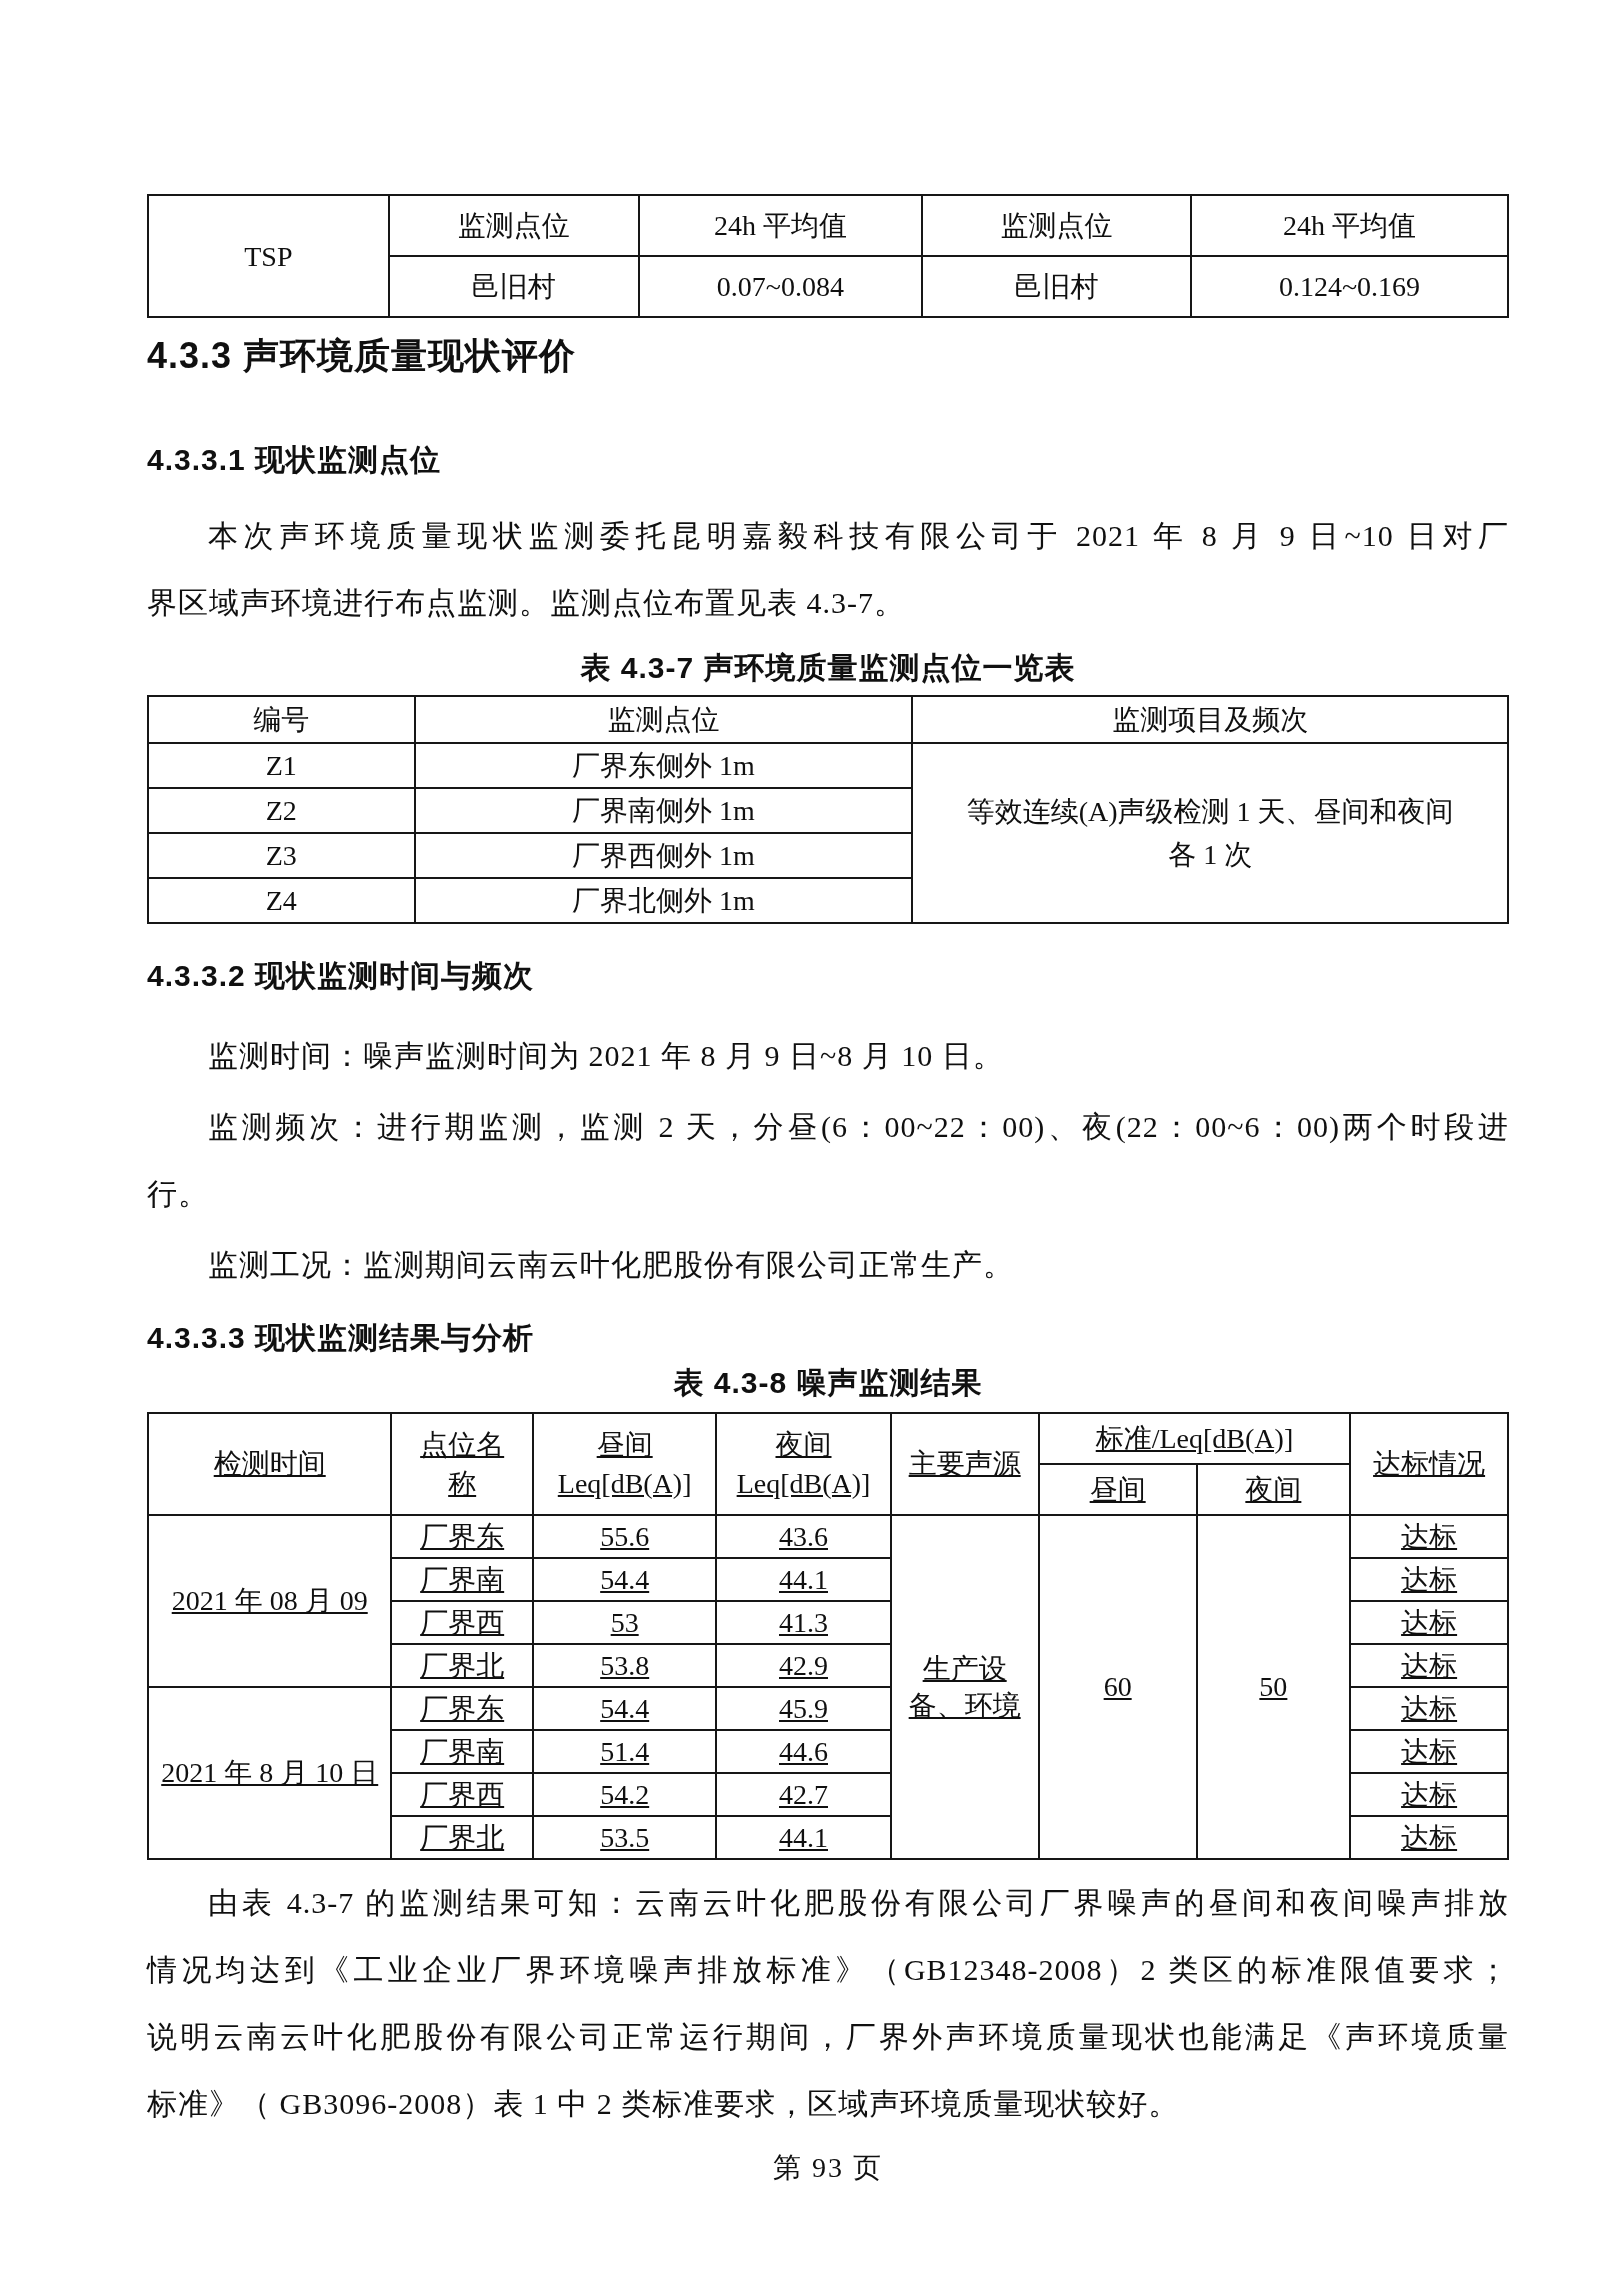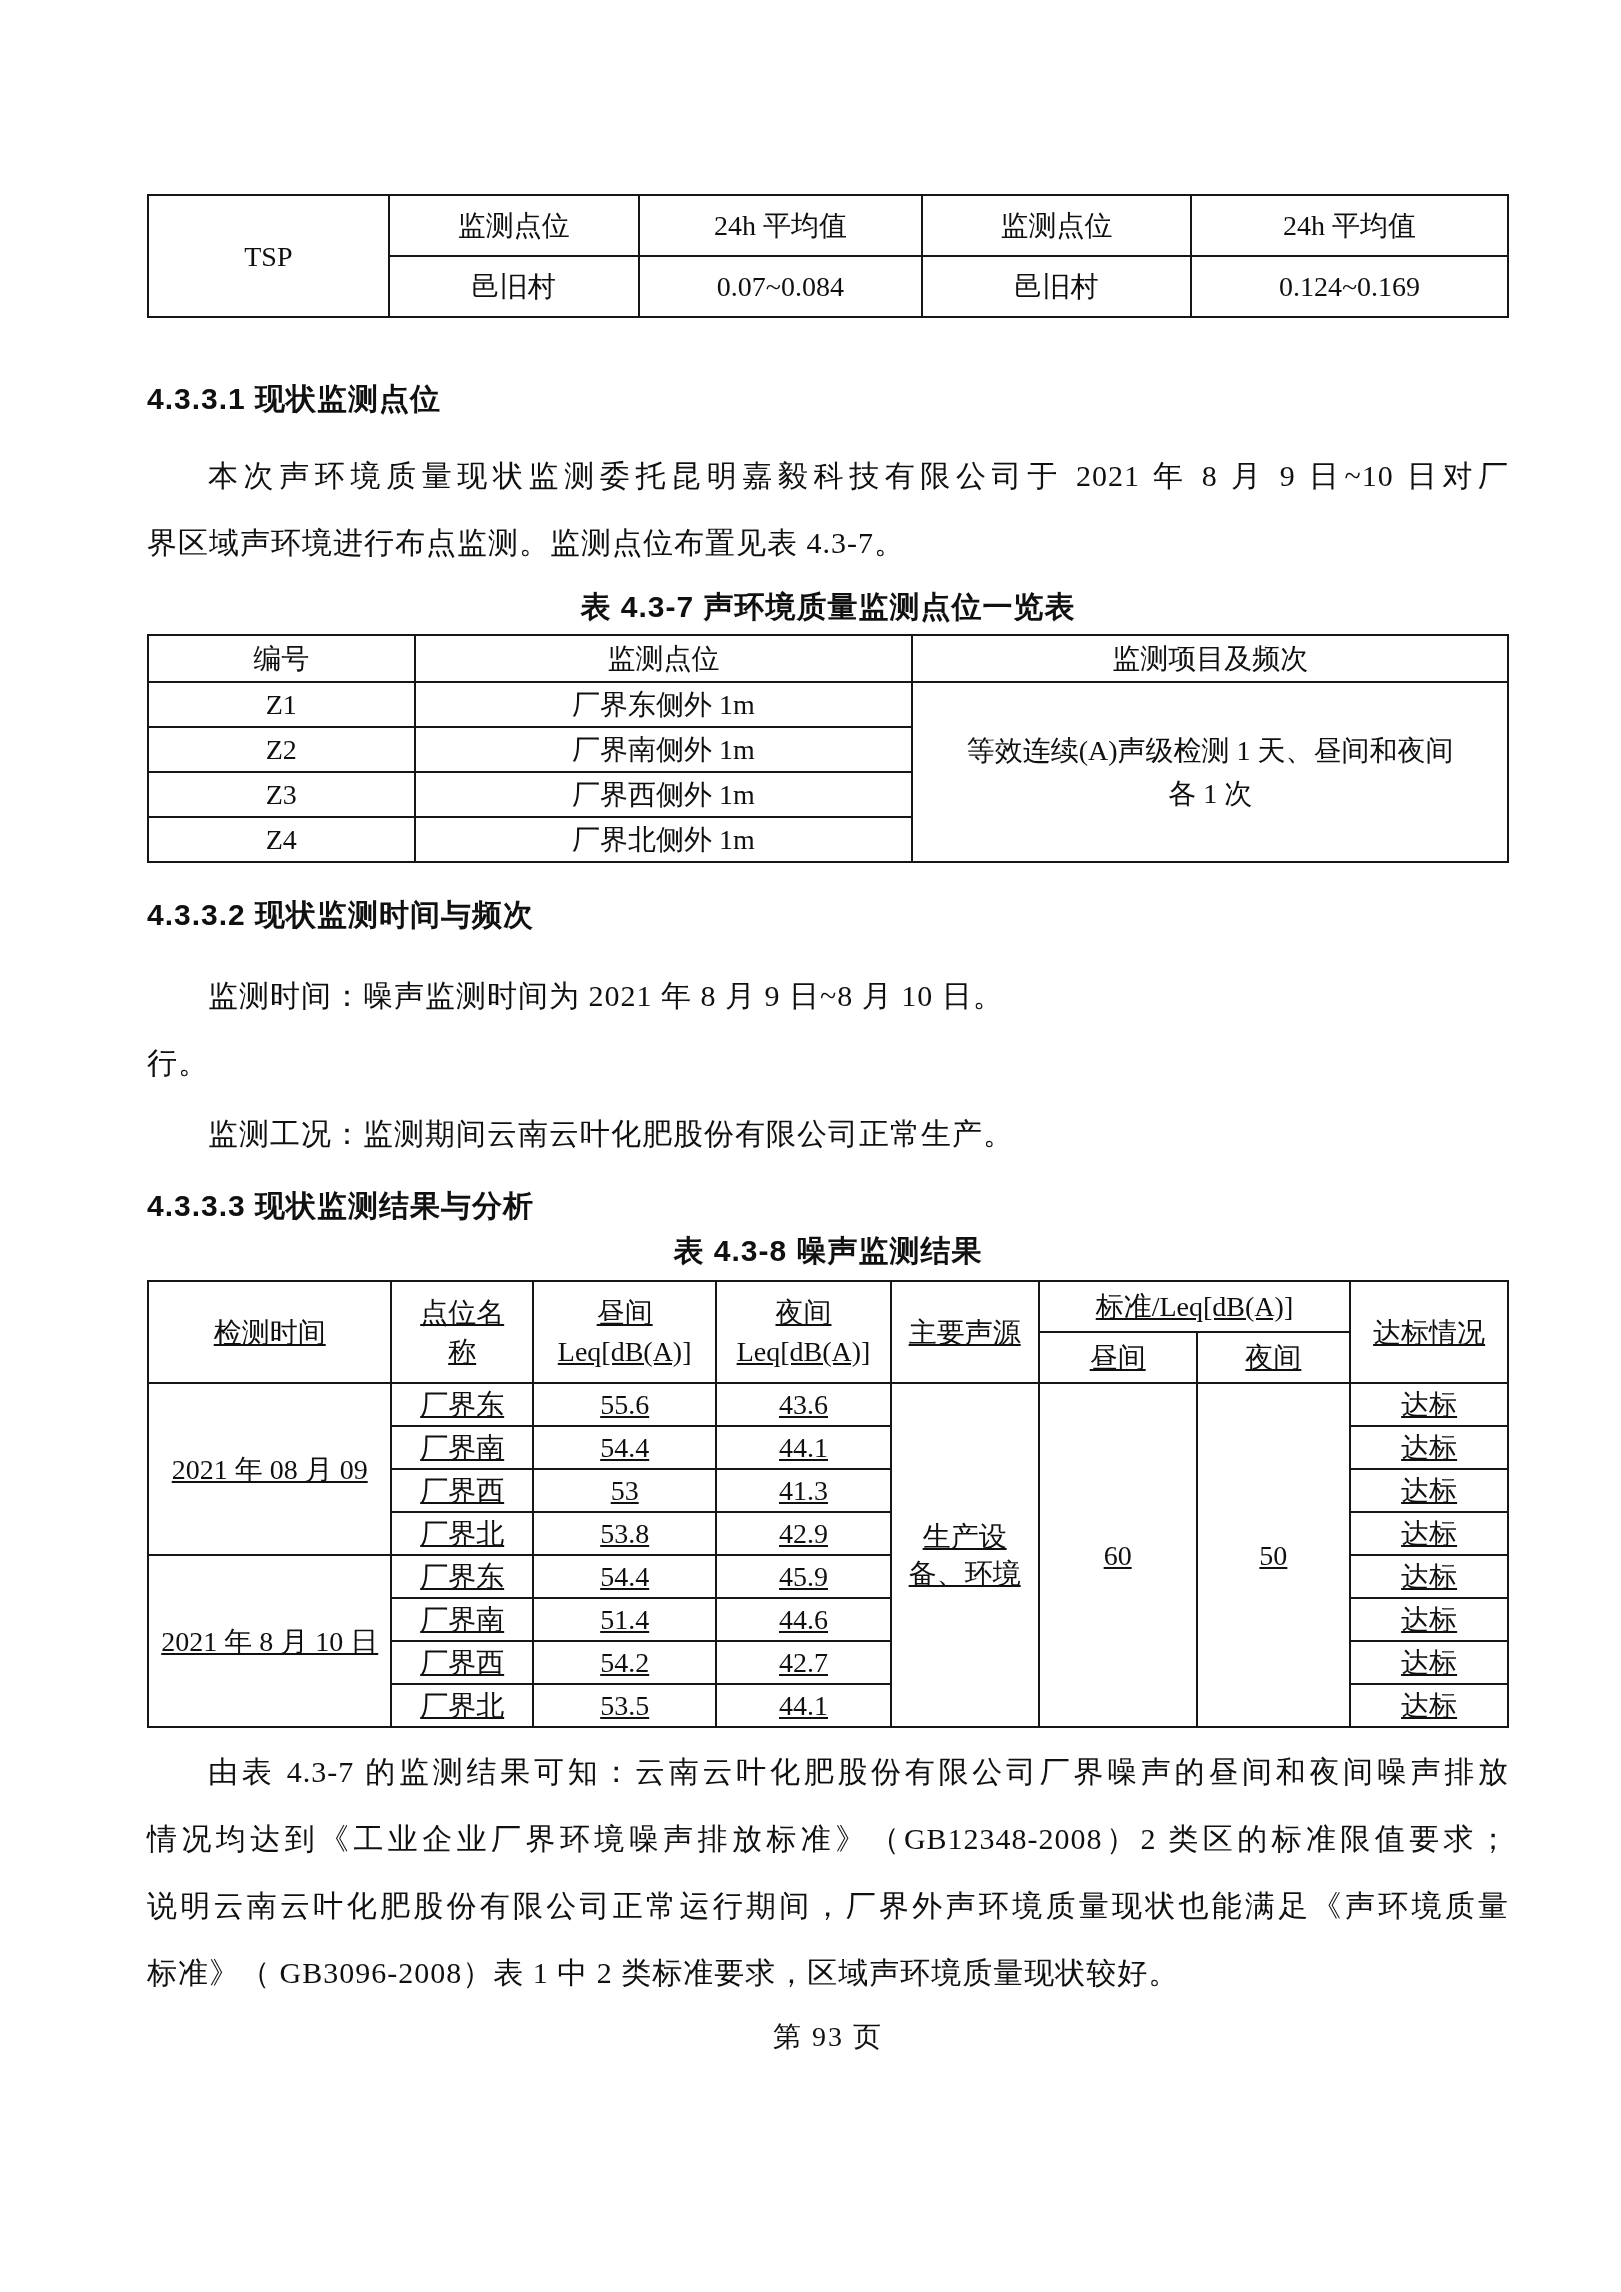--- a/index.html
+++ b/index.html
@@ -111,20 +111,21 @@
           <tr>
             <td>邑旧村</td>
             <td>0.07~0.084</td>
             <td>邑旧村</td>
             <td>0.124~0.169</td>
           </tr>
         </tbody>
       </table>
     </div>
 
+    <div class="h-major">4.3.3 声环境质量现状评价</div>
 
     <div class="h-minor" style="margin-top:59px;">4.3.3.1 现状监测点位</div>
 
     <div class="body-line justify-full indent" style="margin-top:21.6px;">本次声环境质量现状监测委托昆明嘉毅科技有限公司于 2021 年 8 月 9 日~10 日对厂</div>
     <div class="body-line">界区域声环境进行布点监测。监测点位布置见表 4.3-7。</div>
 
     <div class="table-title" style="margin-top:9.8px;">表 4.3-7 声环境质量监测点位一览表</div>
 
     <div style="margin-top:5.9px;">
       <table class="t437">
@@ -159,20 +160,21 @@
             <td>Z4</td>
             <td>厂界北侧外 1m</td>
           </tr>
         </tbody>
       </table>
     </div>
 
     <div class="h-minor" style="margin-top:30px;">4.3.3.2 现状监测时间与频次</div>
 
     <div class="body-line indent" style="margin-top:25.5px;">监测时间：噪声监测时间为 2021 年 8 月 9 日~8 月 10 日。</div>
+    <div class="body-line justify-full indent" style="margin-top:3.9px;">监测频次：进行期监测，监测 2 天，分昼(6：00~22：00)、夜(22：00~6：00)两个时段进</div>
     <div class="body-line">行。</div>
     <div class="body-line indent" style="margin-top:3.9px;">监测工况：监测期间云南云叶化肥股份有限公司正常生产。</div>
 
     <div class="h-minor" style="margin-top:17.6px;">4.3.3.3 现状监测结果与分析</div>
 
 
     <div class="table-title" style="margin-top:2px;">表 4.3-8 噪声监测结果</div>
 
     <div style="margin-top:7.8px;text-decoration:underline;">
       <table class="t438">

